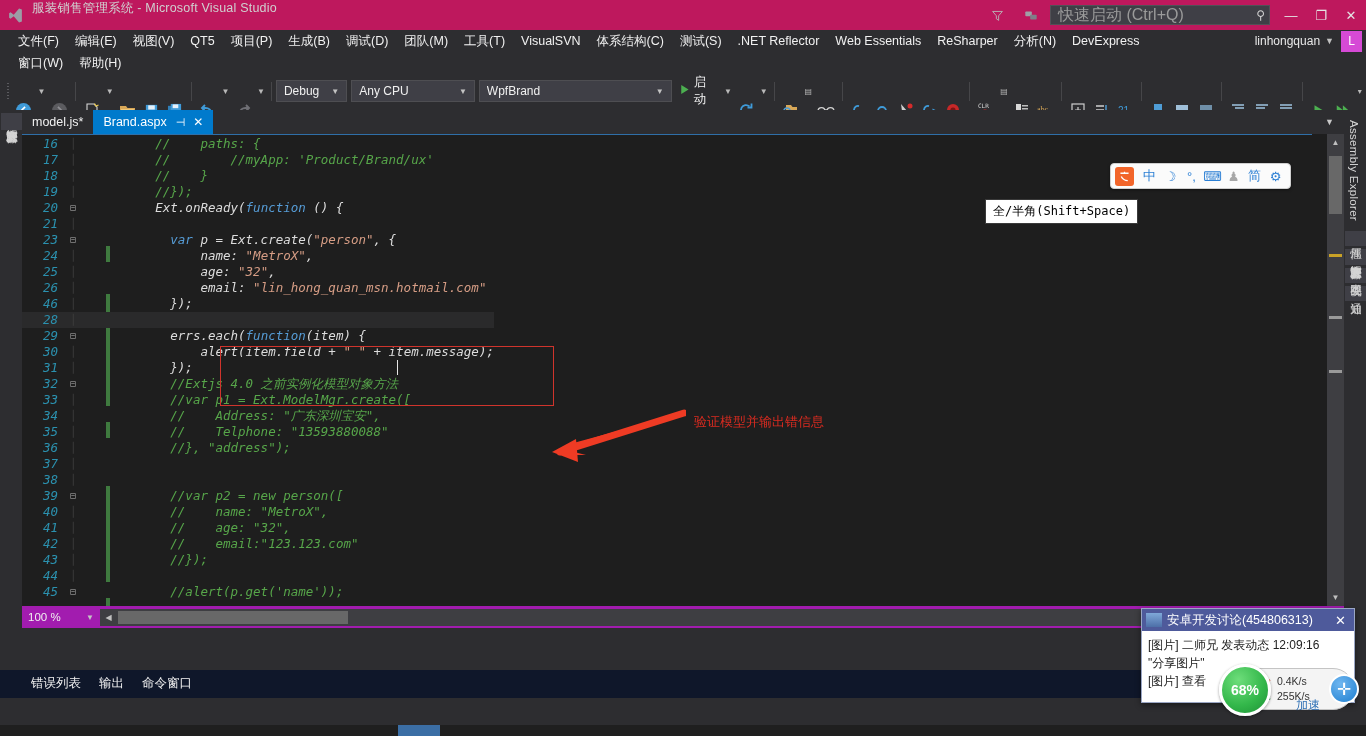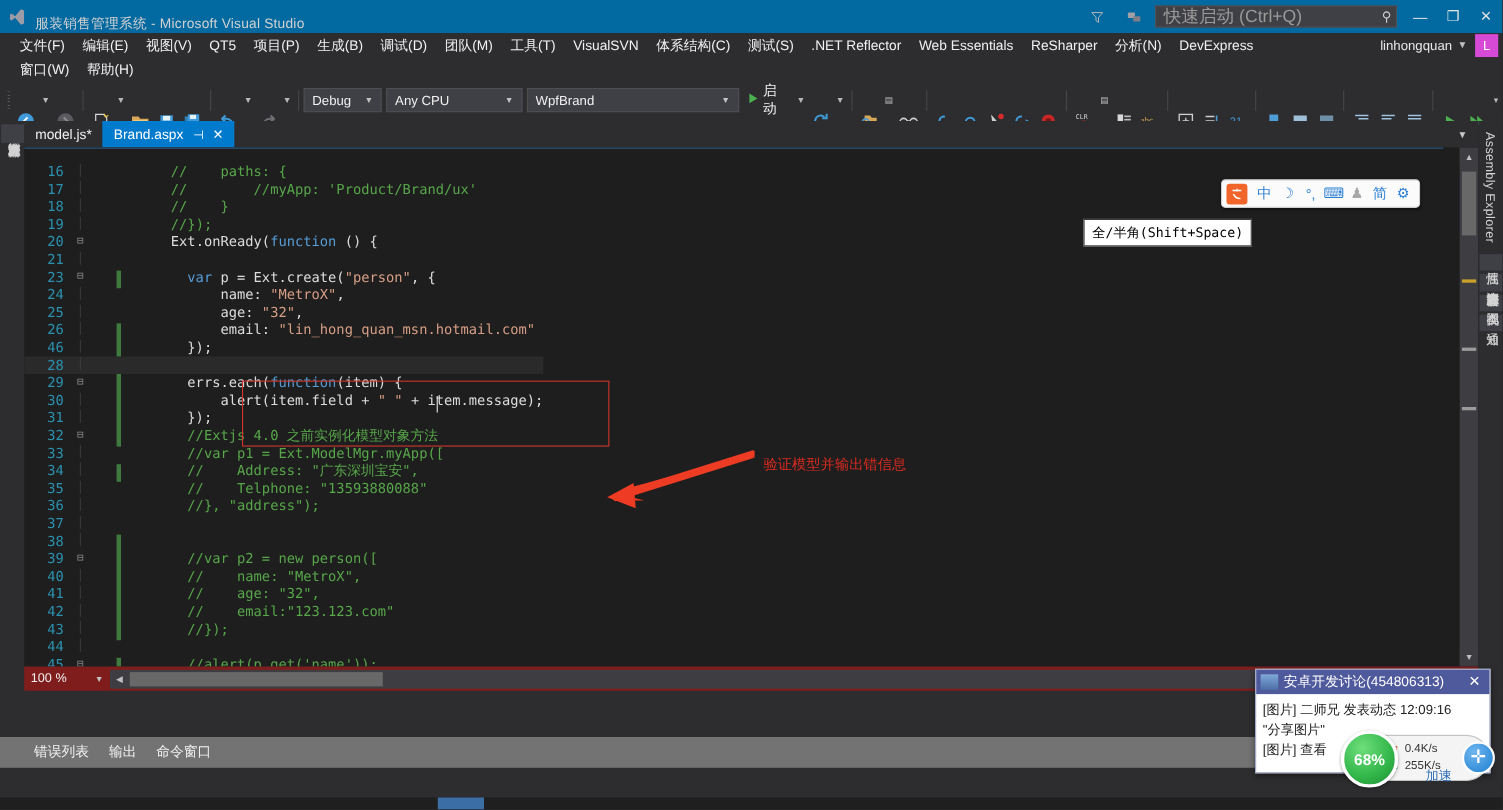--- a/index.html
+++ b/index.html
@@ -10,21 +10,21 @@
     font-family: "Liberation Sans", "DejaVu Sans", sans-serif;
     font-size: 12px;
     color: #f1f1f1;
     -webkit-font-smoothing: antialiased;
   }
   #app { position: relative; width: 1366px; height: 736px; }
 
   
   .titlebar {
     position: absolute; left: 0; top: 0; width: 1366px; height: 30px;
-    background: #0369a1; display: flex; align-items: flex-end;
+    background: #be185d; display: flex; align-items: flex-start;
   }
   .vs-logo { width: 30px; height: 30px; display: flex; align-items: center; justify-content: center; }
   .vs-logo svg { width: 17px; height: 17px; }
   .title-text { font-size: 12.5px; color: #d0d0d0; margin-left: 2px; letter-spacing: .2px; }
   .title-right { margin-left: auto; display: flex; align-items: center; height: 30px; }
   .tb-icon { width: 34px; height: 30px; display: flex; align-items: center; justify-content: center; color: #b8b8b8; }
   .quick-launch {
     width: 220px; height: 20px; background: #3f3f46; border: 1px solid #515156;
     display: flex; align-items: center; padding: 0 4px 0 7px; margin: 0 6px 0 2px;
   }
@@ -96,21 +96,21 @@
   .etab.active { background: #007acc; color: #fff; }
   .etab .pin { margin-left: 9px; font-size: 11px; }
   .etab .cls { margin-left: 8px; font-size: 12px; }
   .tabstrip .strip-right { margin-left: auto; display: flex; align-items: center; padding-right: 4px; color: #c8c8c8; font-size: 9px; }
 
   .code-area {
     position: absolute; left: 0; top: 24px; width: 1322px; height: 472px;
     background: #1e1e1e; overflow: hidden;
   }
   .code-top-line { position: absolute; left: 0; top: 0; width: 1290px; height: 1px; background: #2f6fa8; }
-  .codeflow { position: absolute; left: 0; top: 14px; font-family: "DejaVu Sans Mono", "Liberation Mono", monospace; font-size: 12.5px; }
+  .codeflow { position: absolute; left: 0; top: 2px; font-family: "DejaVu Sans Mono", "Liberation Mono", monospace; font-size: 12.5px; font-style: italic; }
   .cline { display: flex; height: 16px; line-height: 16px; white-space: pre; }
   .cline.hl { background: #2a2a2b; }
   .ln { width: 44px; text-align: right; padding-right: 8px; color: #2b91af; flex: none; }
   .fold { width: 14px; flex: none; color: #8a8a8a; text-align: center; font-size: 10px; line-height: 16px; }
   .ctext { flex: 1; color: #dcdcdc; }
   .c-com { color: #57a64a; }
   .c-kw  { color: #569cd6; }
   .c-str { color: #d69d85; }
   .guide { color: #404040; }
 
@@ -128,31 +128,31 @@
   }
   .annot-arrow { position: absolute; }
 
   
   .vscroll { position: absolute; right: 0; top: 24px; width: 17px; height: 472px; background: #3e3e42; }
   .vscroll .sb-up, .vscroll .sb-dn { width: 17px; height: 17px; display: flex; align-items: center; justify-content: center; color: #c0c0c0; font-size: 8px; background: #3e3e42; }
   .vscroll .thumb { position: absolute; left: 2px; top: 22px; width: 13px; height: 58px; background: #686868; }
   .vs-marker { position: absolute; right: 2px; width: 13px; height: 3px; }
 
   
-  .hrow { position: absolute; left: 0; top: 496px; width: 1322px; height: 22px; background: #7f1d1d; display: flex; align-items: center; }
+  .hrow { position: absolute; left: 0; top: 496px; width: 1322px; height: 22px; background: #a21caf; display: flex; align-items: center; }
   .zoombox { width: 78px; height: 20px; display: flex; align-items: center; padding-left: 6px; font-size: 11.5px; color: #f0f0f0; }
   .zoombox .zarr { margin-left: auto; margin-right: 6px; font-size: 8px; color: #c3c3c3; }
   .hscroll { flex: 1; height: 17px; background: #3e3e42; position: relative; display: flex; align-items: center; }
   .hscroll .hs-l, .hscroll .hs-r { width: 17px; height: 17px; display: flex; align-items: center; justify-content: center; color: #c0c0c0; font-size: 8px; }
   .hscroll .hthumb { position: absolute; left: 18px; top: 2px; width: 230px; height: 13px; background: #686868; }
 
   
   .paneltabs {
     position: absolute; left: 0; top: 670px; width: 1322px; height: 28px;
-    display: flex; align-items: flex-start; padding-left: 22px; background: #737373;
+    display: flex; align-items: flex-start; padding-left: 22px; background: #0f172a;
   }
   .ptab { padding: 5px 9px 6px; font-size: 12.5px; color: #f1f1f1; }
 
   
   .statusbar {
     position: absolute; left: 0; top: 703px; width: 1366px; height: 22px;
     background: #007acc; display: flex; align-items: center; color: #fff; font-size: 12px;
   }
   .st-left { padding-left: 8px; }
   .st-right { margin-left: auto; display: flex; align-items: center; }
@@ -563,21 +563,21 @@
           <div class="cline"><span class="ln">23</span><span class="fold">⊟</span><span class="ctext">            <span class="c-kw">var</span><span> p = Ext.create(</span><span class="c-str">"person"</span><span>, {</span></span></div>
           <div class="cline"><span class="ln">24</span><span class="fold guide">│</span><span class="ctext">                <span>name: </span><span class="c-str">"MetroX"</span><span>,</span></span></div>
           <div class="cline"><span class="ln">25</span><span class="fold guide">│</span><span class="ctext">                <span>age: </span><span class="c-str">"32"</span><span>,</span></span></div>
           <div class="cline"><span class="ln">26</span><span class="fold guide">│</span><span class="ctext">                <span>email: </span><span class="c-str">"lin_hong_quan_msn.hotmail.com"</span></span></div>
           <div class="cline"><span class="ln">46</span><span class="fold guide">│</span><span class="ctext">            <span>});</span></span></div>
           <div class="cline hl"><span class="ln">28</span><span class="fold guide">│</span></div>
           <div class="cline"><span class="ln">29</span><span class="fold">⊟</span><span class="ctext">            <span>errs.each(</span><span class="c-kw">function</span><span>(item) {</span></span></div>
           <div class="cline"><span class="ln">30</span><span class="fold guide">│</span><span class="ctext">                <span>alert(item.field + </span><span class="c-str">" "</span><span> + item.message);</span></span></div>
           <div class="cline"><span class="ln">31</span><span class="fold guide">│</span><span class="ctext">            <span>});</span></span></div>
           <div class="cline"><span class="ln">32</span><span class="fold">⊟</span><span class="ctext">            <span class="c-com">//Extjs 4.0 之前实例化模型对象方法</span></span></div>
-          <div class="cline"><span class="ln">33</span><span class="fold guide">│</span><span class="ctext">            <span class="c-com">//var p1 = Ext.ModelMgr.myApp([</span></span></div>
+          <div class="cline"><span class="ln">33</span><span class="fold guide">│</span><span class="ctext">            <span class="c-com">//var p1 = Ext.ModelMgr.create([</span></span></div>
           <div class="cline"><span class="ln">34</span><span class="fold guide">│</span><span class="ctext">            <span class="c-com">//    Address: "广东深圳宝安",</span></span></div>
           <div class="cline"><span class="ln">35</span><span class="fold guide">│</span><span class="ctext">            <span class="c-com">//    Telphone: "13593880088"</span></span></div>
           <div class="cline"><span class="ln">36</span><span class="fold guide">│</span><span class="ctext">            <span class="c-com">//}, "address");</span></span></div>
           <div class="cline"><span class="ln">37</span><span class="fold guide">│</span><span class="ctext">            </span></div>
           <div class="cline"><span class="ln">38</span><span class="fold guide">│</span><span class="ctext">            </span></div>
           <div class="cline"><span class="ln">39</span><span class="fold">⊟</span><span class="ctext">            <span class="c-com">//var p2 = new person([</span></span></div>
           <div class="cline"><span class="ln">40</span><span class="fold guide">│</span><span class="ctext">            <span class="c-com">//    name: "MetroX",</span></span></div>
           <div class="cline"><span class="ln">41</span><span class="fold guide">│</span><span class="ctext">            <span class="c-com">//    age: "32",</span></span></div>
           <div class="cline"><span class="ln">42</span><span class="fold guide">│</span><span class="ctext">            <span class="c-com">//    email:"123.123.com"</span></span></div>
           <div class="cline"><span class="ln">43</span><span class="fold guide">│</span><span class="ctext">            <span class="c-com">//});</span></span></div>

